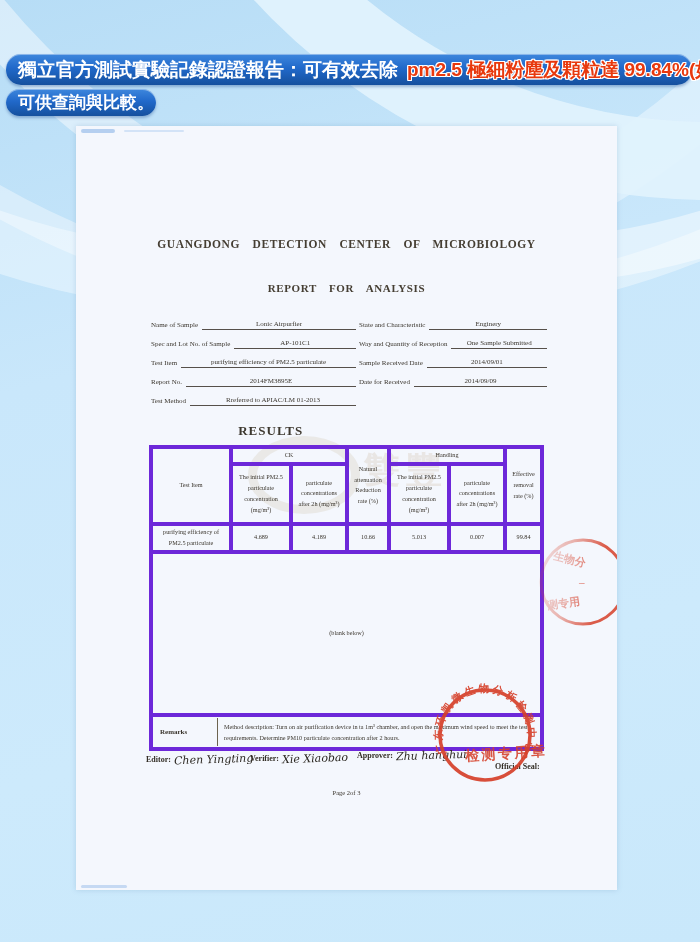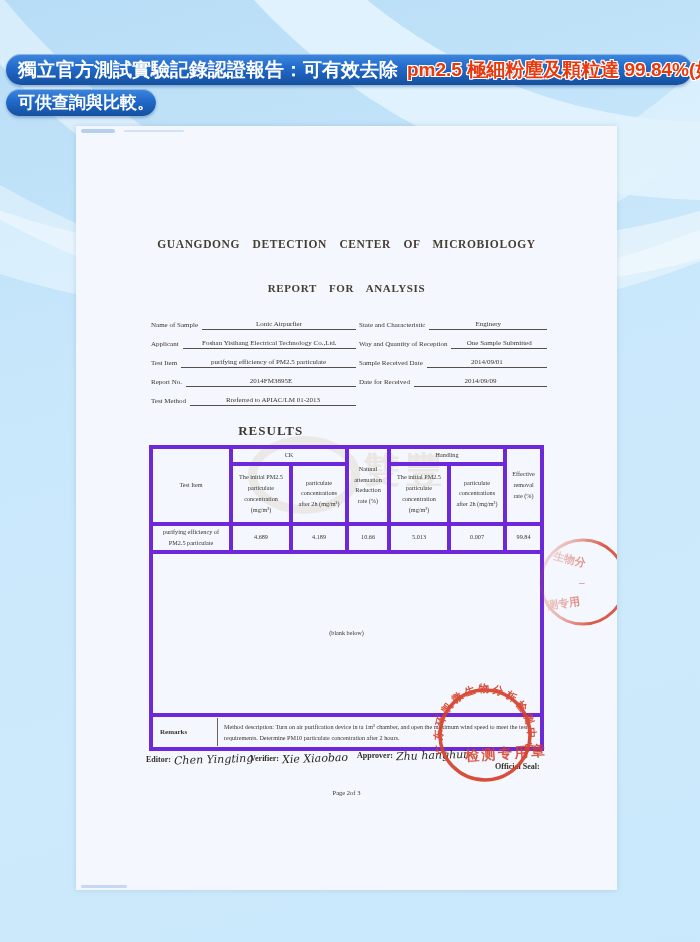--- a/index.html
+++ b/index.html
@@ -128,22 +128,22 @@
 
   <div class="doc-title">GUANGDONG DETECTION CENTER OF MICROBIOLOGY</div>
   <div class="doc-subtitle">REPORT FOR ANALYSIS</div>
 
   <div class="fields fields-left">
     <div class="field-row">
       <span class="field-label">Name of Sample</span>
       <span class="field-value">Lonic Airpurfier</span>
     </div>
     <div class="field-row">
-      <span class="field-label">Applicant</span>
-      <span class="field-value">Foshan Yisihang Electrical Technology Co.,Ltd.</span>
+      <span class="field-label">Spec and Lot No. of Sample</span>
+      <span class="field-value">AP-101C1</span>
     </div>
     <div class="field-row">
       <span class="field-label">Test Item</span>
       <span class="field-value">purifying efficiency of PM2.5 particulate</span>
     </div>
     <div class="field-row">
       <span class="field-label">Report No.</span>
       <span class="field-value">2014FM3895E</span>
     </div>
     <div class="field-row">

